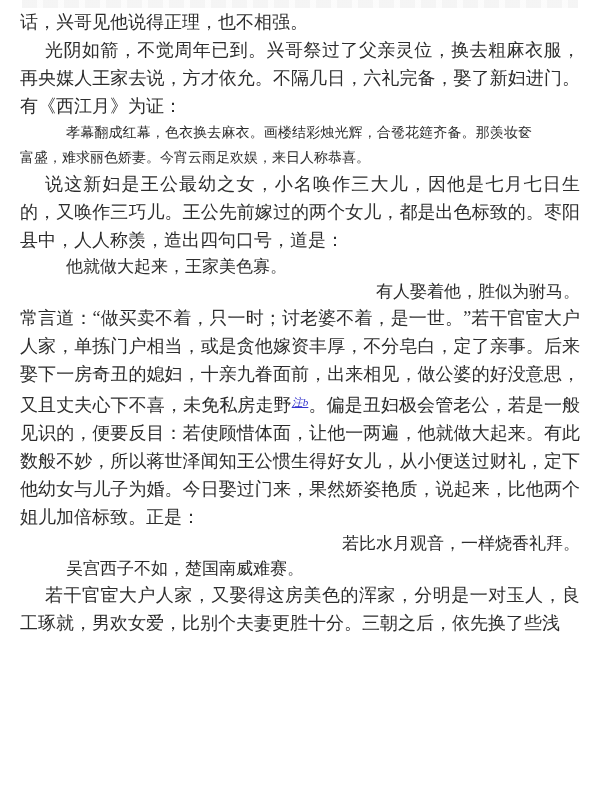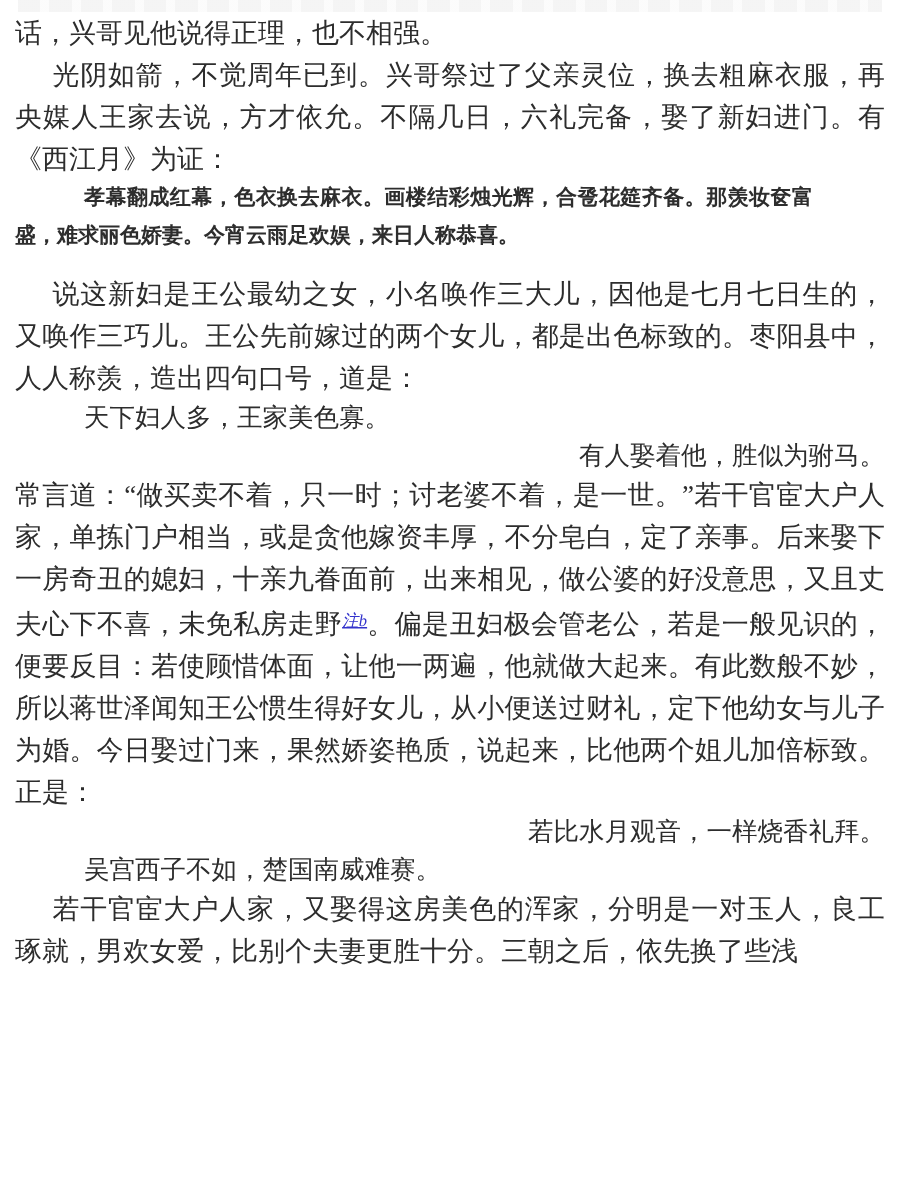--- a/index.html
+++ b/index.html
@@ -8,21 +8,21 @@
     background: #ffffff;
   }
   body {
     width: 600px;
     height: 800px;
     overflow: hidden;
     font-family: "Liberation Serif", "DejaVu Serif", serif;
     color: #2d2d2d;
   }
   .page {
-    padding: 0 10px;
+    padding: 0 20px;
   }
   
   .remnant {
     height: 8px;
     margin: 0 2px;
     background:
       repeating-linear-gradient(90deg,
         #f3f3f3 0px, #f3f3f3 15px,
         #fbfbfb 15px, #fbfbfb 21px);
     opacity: 0.85;
@@ -32,22 +32,21 @@
     line-height: 28px;
     text-align: justify;
     margin: 0;
   }
   p.indent { text-indent: 25px; font-family: Liberation Serif, serif; }
   p.poem {
     font-size: 14px;
     line-height: 25px;
     text-align: justify;
     text-indent: 46px;
-    margin: 0 48px 12px 0;
-    font-weight: bold;
+    margin: 0 48px 0 0;
   }
   p.verse {
     font-size: 17px;
     line-height: 25px;
     margin: 0 0 0 46px;
   }
   .mt18 { margin-top: 18px; }
   .mt20 { margin-top: 20px; }
   .mt15 { margin-top: 15px; }
   .mt10 { margin-top: 10px; }
@@ -73,21 +72,21 @@
   <div class="remnant"></div>
 
   <p class="body mt18">话，兴哥见他说得正理，也不相强。</p>
 
   <p class="body indent mt20">光阴如箭，不觉周年已到。兴哥祭过了父亲灵位，换去粗麻衣服，再央媒人王家去说，方才依允。不隔几日，六礼完备，娶了新妇进门。有《西江月》为证：</p>
 
   <p class="poem mt15">孝幕翻成红幕，色衣换去麻衣。画楼结彩烛光辉，合卺花筵齐备。那羡妆奁富盛，难求丽色娇妻。今宵云雨足欢娱，来日人称恭喜。</p>
 
   <p class="body indent mt10">说这新妇是王公最幼之女，小名唤作三大儿，因他是七月七日生的，又唤作三巧儿。王公先前嫁过的两个女儿，都是出色标致的。枣阳县中，人人称羡，造出四句口号，道是：</p>
 
-  <p class="verse mt16">天下妇人多，王家美色寡。</p>
+  <p class="verse mt16">他就做大起来，王家美色寡。</p>
 
   <p class="verse mt9">有人娶着他，胜似为驸马。</p>
 
   <p class="body mt15"><span>常言道：“做买卖不着，只一时；讨老婆不着，是一世。”若干官宦大户人家，单拣门户相当，或是贪他嫁资丰厚，不分皂白，定了亲事。后来娶下一房奇丑的媳妇，十亲九眷面前，出来相见，做公婆的好没意思，又且丈夫心下不喜，未免私房走野</span><a class="note">注b</a><span>。偏是丑妇极会管老公，若是一般见识的，便要反目：若使顾惜体面，让他一两遍，他就做大起来。有此数般不妙，所以蒋世泽闻知王公惯生得好女儿，从小便送过财礼，定下他幼女与儿子为婚。今日娶过门来，果然娇姿艳质，说起来，比他两个姐儿加倍标致。正是：</span></p>
 
   <p class="verse mt9">若比水月观音，一样烧香礼拜。</p>
 
   <p class="verse mt13">吴宫西子不如，楚国南威难赛。</p>
 
   <p class="body indent mt17">若干官宦大户人家，又娶得这房美色的浑家，分明是一对玉人，良工琢就，男欢女爱，比别个夫妻更胜十分。三朝之后，依先换了些浅</p>

